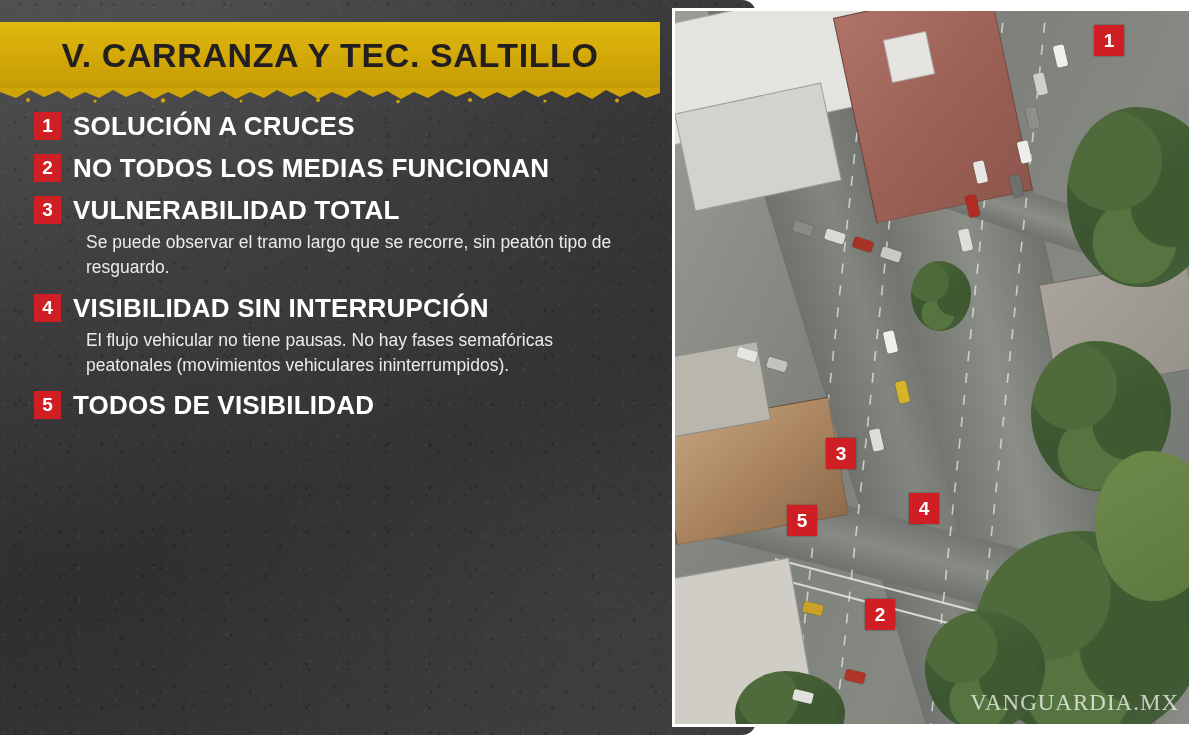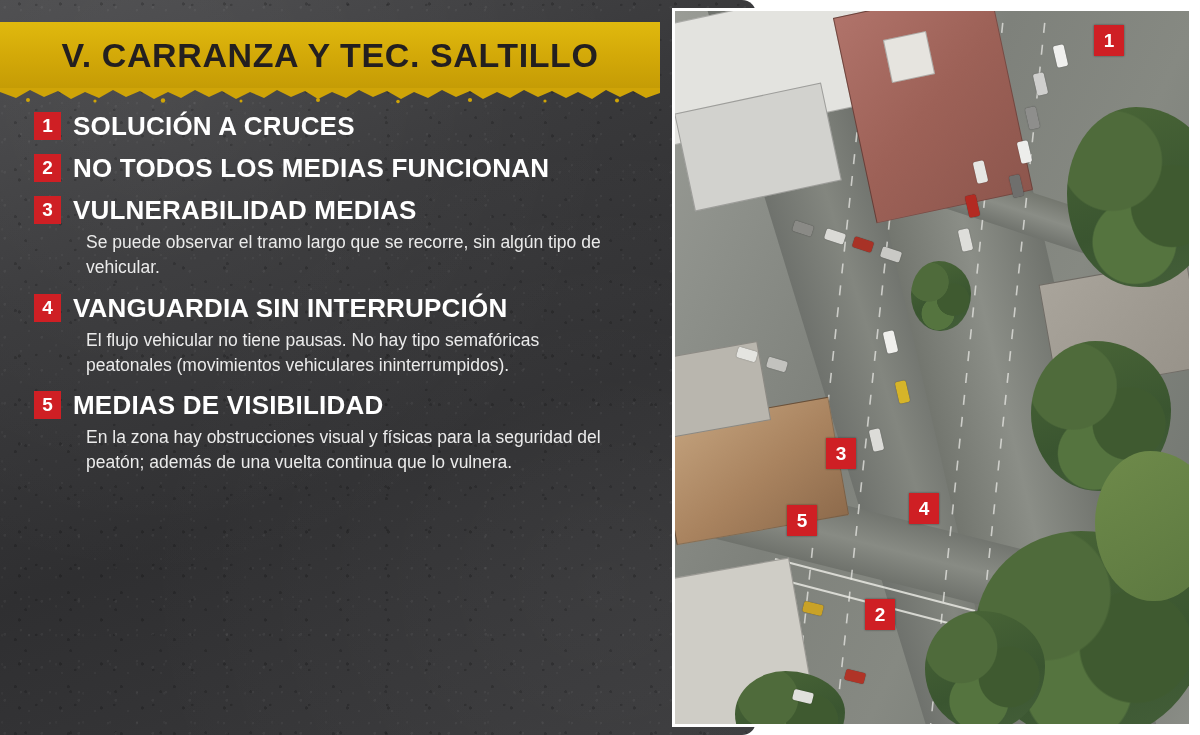--- a/index.html
+++ b/index.html
@@ -218,39 +218,38 @@
       <div class="item">
         <div class="item-head">
           <div class="num">2</div>
           <div class="item-title">NO TODOS LOS MEDIAS FUNCIONAN</div>
         </div>
       </div>
 
       <div class="item">
         <div class="item-head">
           <div class="num">3</div>
-          <div class="item-title">VULNERABILIDAD MEDIAS</div>
-        </div>
-        <div class="item-text">Se puede observar el tramo largo que se recorre, sin algún tipo de vehicular.</div>
+          <div class="item-title">VULNERABILIDAD TOTAL</div>
+        </div>
+        <div class="item-text">Se puede observar el tramo largo que se recorre, sin peatón tipo de resguardo.</div>
       </div>
 
       <div class="item">
         <div class="item-head">
           <div class="num">4</div>
-          <div class="item-title">VANGUARDIA SIN INTERRUPCIÓN</div>
-        </div>
-        <div class="item-text">El flujo vehicular no tiene pausas. No hay tipo semafóricas peatonales (movimientos vehiculares ininterrumpidos).</div>
+          <div class="item-title">VISIBILIDAD SIN INTERRUPCIÓN</div>
+        </div>
+        <div class="item-text">El flujo vehicular no tiene pausas. No hay fases semafóricas peatonales (movimientos vehiculares ininterrumpidos).</div>
       </div>
 
       <div class="item">
         <div class="item-head">
           <div class="num">5</div>
-          <div class="item-title">MEDIAS DE VISIBILIDAD</div>
-        </div>
-        <div class="item-text">En la zona hay obstrucciones visual y físicas para la seguridad del peatón; además de una vuelta continua que lo vulnera.</div>
+          <div class="item-title">TODOS DE VISIBILIDAD</div>
+        </div>
       </div>
 
     </div>
   </div>
 
   <div class="photo">
     <div class="photo-inner">
 
       <div class="ground"></div>
 
@@ -309,16 +308,17 @@
       <div class="car" style="left:128px;top:592px;width:20px;height:11px;background:#c9a227;transform:rotate(14deg);"></div>
       <div class="car" style="left:170px;top:660px;width:20px;height:11px;background:#b03427;transform:rotate(14deg);"></div>
       <div class="car" style="left:118px;top:680px;width:20px;height:11px;background:#e0e0dc;transform:rotate(14deg);"></div>
 
       <div class="marker" style="left:419px; top:14px;">1</div>
       <div class="marker" style="left:151px; top:427px;">3</div>
       <div class="marker" style="left:234px; top:482px;">4</div>
       <div class="marker" style="left:112px; top:494px;">5</div>
       <div class="marker" style="left:190px; top:588px;">2</div>
 
+      <div class="watermark">VANGUARDIA.MX</div>
     </div>
   </div>
 
 </div>
 
 </body></html>

